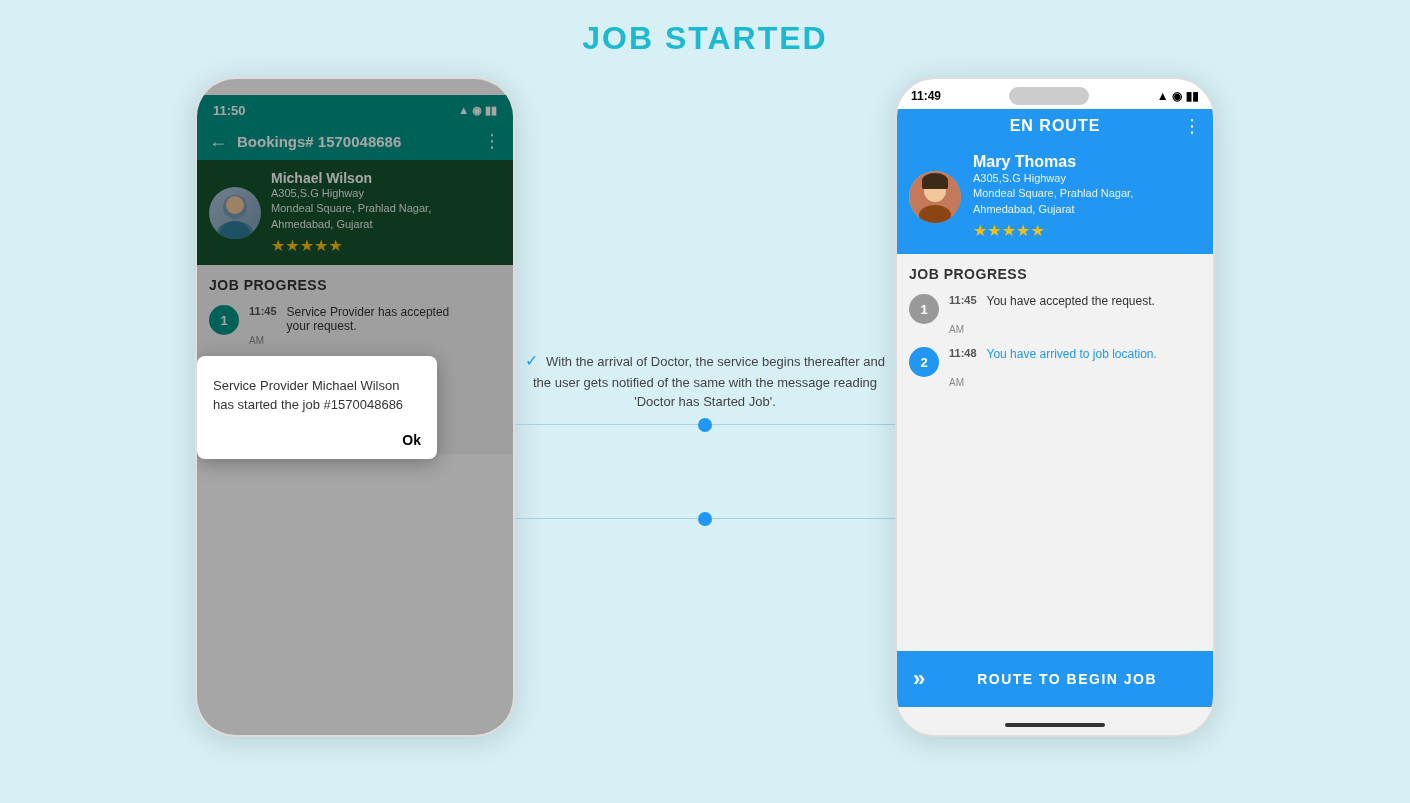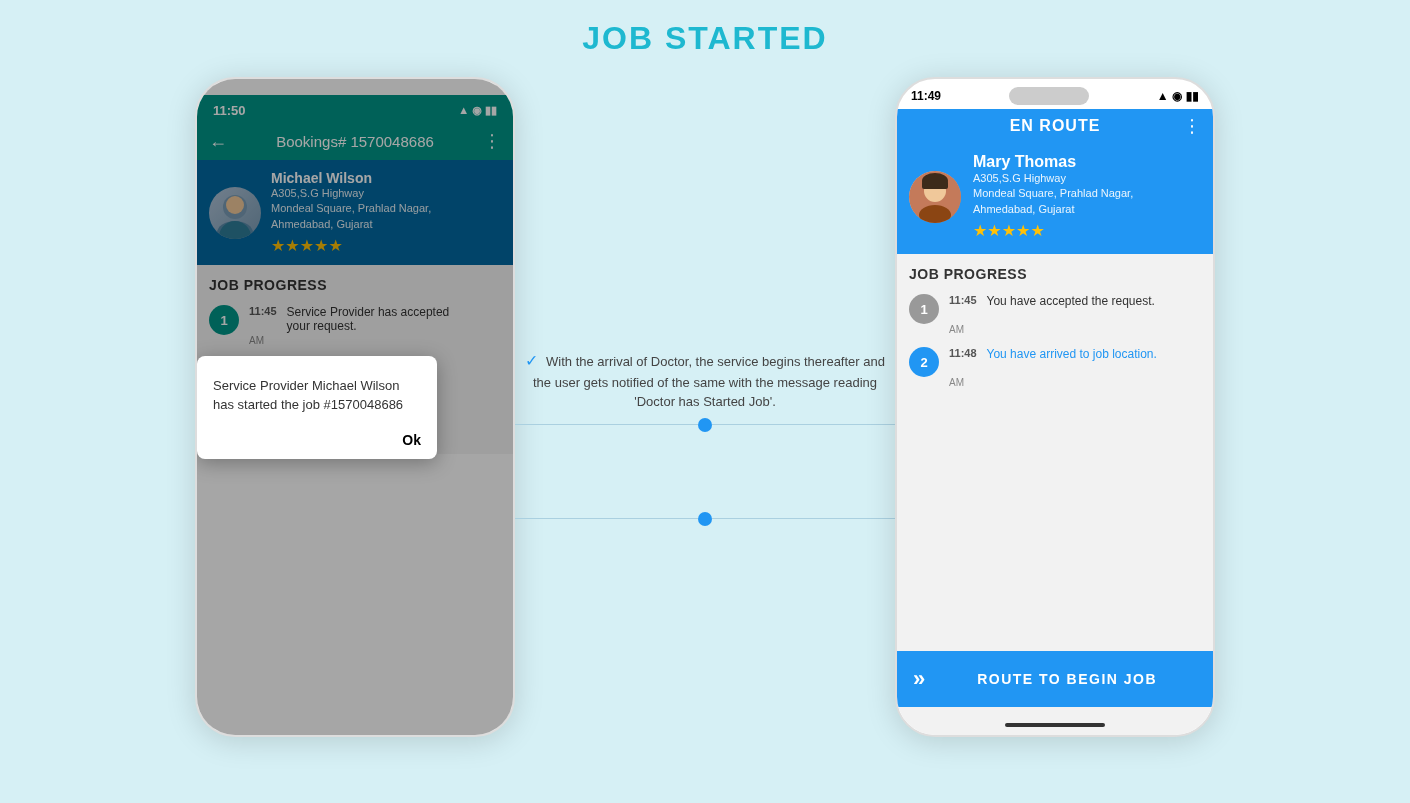--- a/index.html
+++ b/index.html
@@ -74,29 +74,29 @@
       padding: 8px 12px;
       gap: 10px;
     }
     .phone-android .header-bar .back-icon {
       font-size: 18px;
       cursor: pointer;
     }
     .phone-android .header-bar .title {
       flex: 1;
       font-size: 15px;
-      font-weight: 400;
-      text-align: center;
+      font-weight: 700;
+      text-align: left;
     }
     .phone-android .header-bar .more-icon {
       font-size: 18px;
     }
 
     .profile-section-android {
-      background: #0369a1;
+      background: #14532d;
       padding: 10px 12px;
       display: flex;
       align-items: center;
       gap: 10px;
     }
     .profile-avatar {
       width: 52px;
       height: 52px;
       border-radius: 50%;
       background: #ccc;

